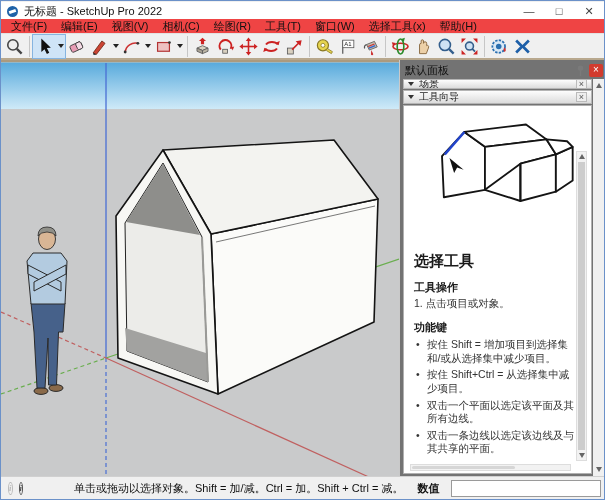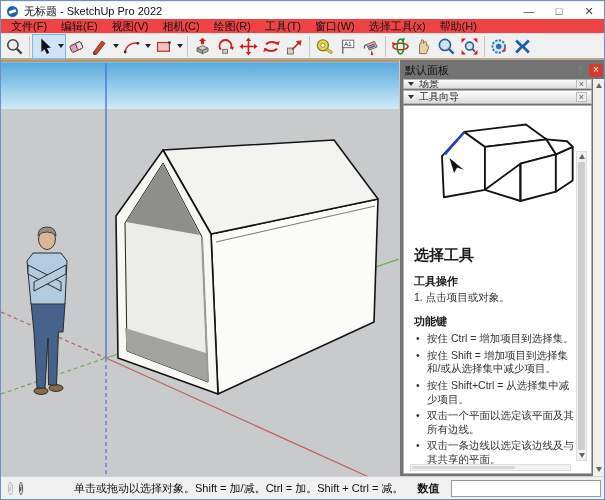--- a/index.html
+++ b/index.html
@@ -54,21 +54,21 @@
     display:flex; align-items:center; padding:0 4px; margin-bottom:1px; }
   .bar-clipped { height:10px; overflow:hidden; }
   .bar .tri { width:0; height:0; border-left:3.5px solid transparent; border-right:3.5px solid transparent;
     border-top:4px solid #333; margin-right:5px; flex:none; }
   .bar .bar-label { font-size:10px; color:#222; }
   .bar .bar-x { margin-left:auto; font-size:9px; color:#555; border:1px solid #bbb; background:#eee;
     width:11px; height:10px; line-height:8px; text-align:center; }
   .instructor { background:#fff; border:1px solid #b0b0b0; height:369px; position:relative;
     overflow:hidden; padding:4px 16px 4px 10px; }
   .illus { text-align:center; margin:4px 0 2px 0; }
-  .ins-title { font-size:15px; font-weight:bold; color:#1a1a1a; margin-top:12px; }
+  .ins-title { font-size:15px; font-weight:bold; color:#1a1a1a; margin-top:18px; }
   .ins-sub { font-size:10.5px; color:#333; margin:1px 0 10px 0; }
   .ins-h2 { font-size:11px; font-weight:bold; color:#1a1a1a; margin:9px 0 2px 0; }
   .ins-p { font-size:10.5px; color:#333; }
   ul.ins-list { list-style:none; }
   ul.ins-list li { font-size:10.5px; color:#333; padding-left:13px; position:relative; margin:3px 0; line-height:1.3; }
   ul.ins-list li::before { content:"•"; position:absolute; left:2px; top:0; color:#333; }
   
   .ins-vscroll { position:absolute; top:45px; right:4px; width:11px; bottom:12px; background:#f2f2f2;
     border:1px solid #ddd; }
   .ins-vscroll .thumb { position:absolute; top:10px; bottom:10px; left:1px; right:1px; background:#cdcdcd; }
@@ -394,21 +394,20 @@
               <line x1="54" y1="18" x2="33" y2="42" stroke="#2244cc" stroke-width="2.6"></line>
               <path d="M38,46 l5,16 l3.2,-6 l7,2.5 z" fill="#111"></path>
             </svg>
           </div>
           <div class="ins-title">选择工具</div>
           <div class="ins-h2">工具操作</div>
           <div class="ins-p">1. 点击项目或对象。</div>
           <div class="ins-h2">功能键</div>
           <ul class="ins-list">
 
-          <li>按住 Ctrl = 增加项目到选择集。</li>
               <li>按住 Shift = 增加项目到选择集和/或从选择集中减少项目。</li>
               <li>按住 Shift+Ctrl = 从选择集中减少项目。</li>
             </ul>
           <ul class="ins-list">
 
           <li>双击一个平面以选定该平面及其所有边线。</li>
               <li>双击一条边线以选定该边线及与其共享的平面。</li>
             </ul>
           <div class="ins-vscroll">
             <span class="arrow-up"></span>

